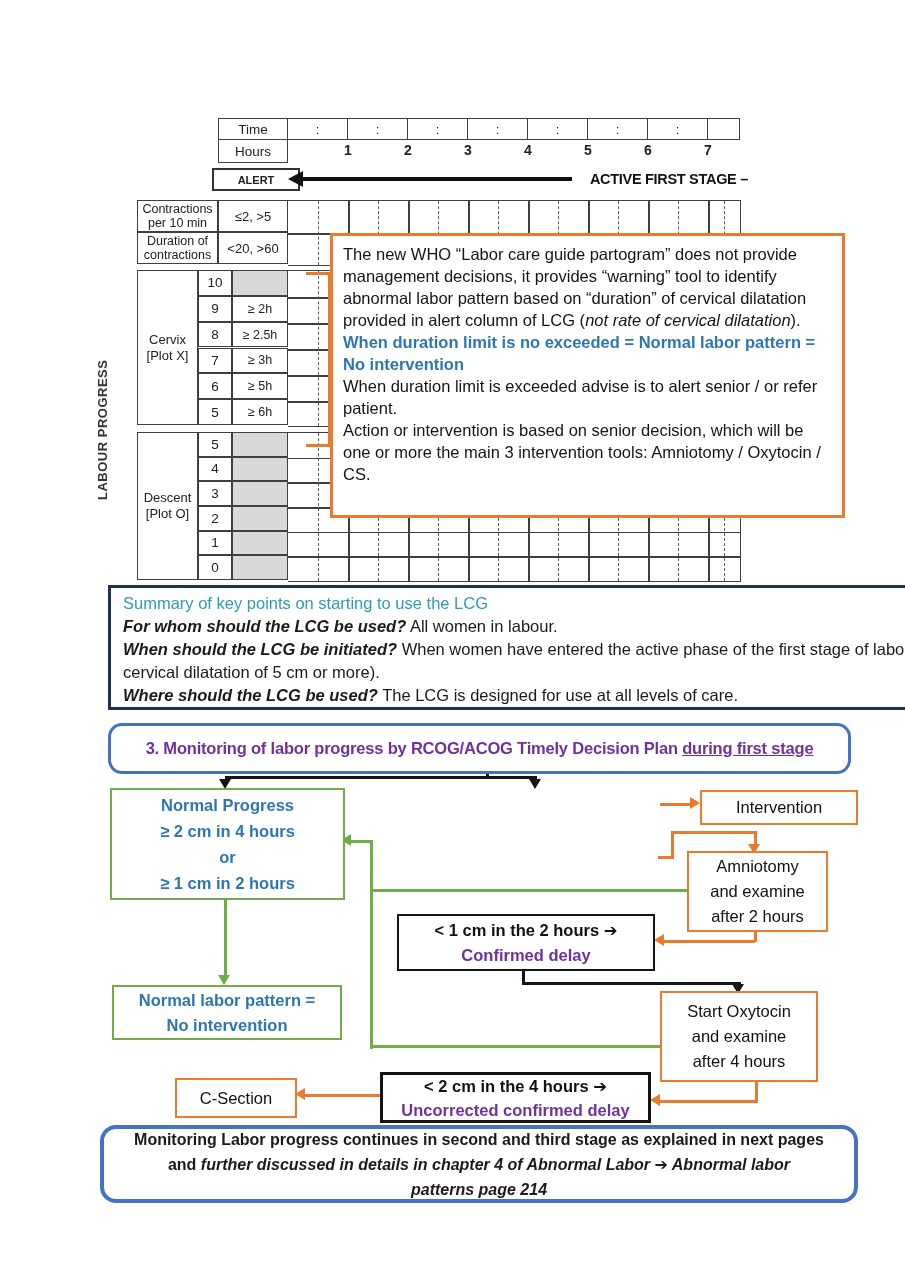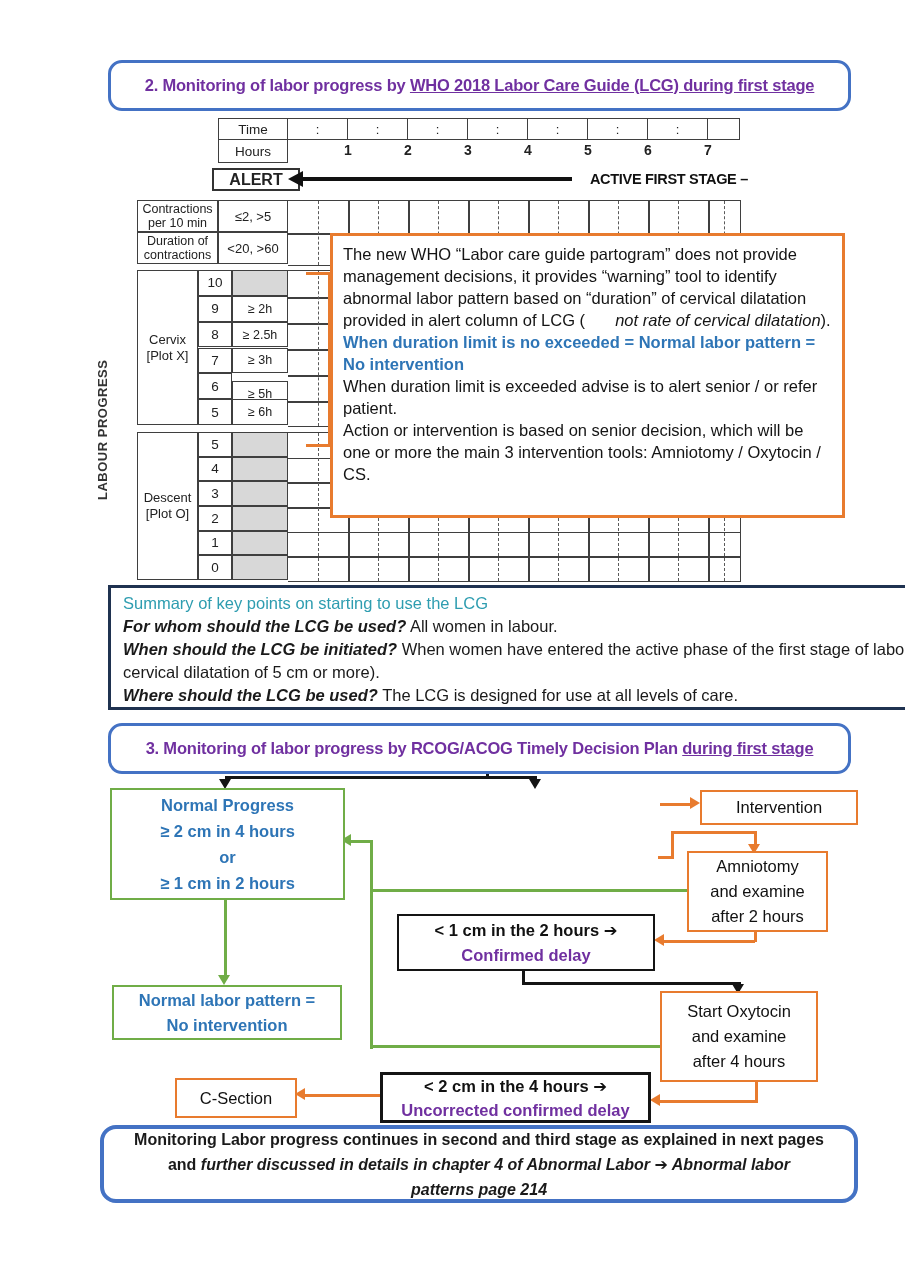--- a/index.html
+++ b/index.html
@@ -18,21 +18,21 @@
   .gridline{position:absolute;background:#3f3f3f;}
   .dash{position:absolute;border-left:1.5px dashed #5a5a5a;}
   .sidelabel{position:absolute;transform:rotate(-90deg);transform-origin:center;
              font-size:13px;font-weight:bold;color:#333;letter-spacing:0.5px;white-space:nowrap;}
   .bracket{position:absolute;border-top:3px solid #e87b2e;border-right:3px solid #e87b2e;
            border-bottom:3px solid #e87b2e;z-index:6;}
   
   .obox{position:absolute;left:330px;top:233px;width:515px;height:285px;background:#fff;
         border:3px solid #e87b2e;box-sizing:border-box;padding:7px 10px;font-size:16.5px;
         line-height:22px;z-index:5;color:#141414;}
-  .wn-i{font-style:italic;margin-left:30px;}
+  .wn-i{font-style:italic;}
   .wn-b{color:#2e75b6;font-weight:bold;}
   .sumbox{position:absolute;left:108px;top:585px;width:895px;height:125px;border:3px solid #1f3250;
           box-sizing:border-box;padding:4px 12px;font-size:16.5px;line-height:23px;background:#fff;}
   .sum-h{color:#2e9db0;}
   .sum-q{font-weight:bold;font-style:italic;}
   .notebox{position:absolute;left:100px;top:1125px;width:758px;height:78px;border:4px solid #4472c4;
            border-radius:16px;box-sizing:border-box;display:flex;flex-direction:column;align-items:center;
            justify-content:center;font-size:16px;font-weight:bold;line-height:25px;text-align:center;z-index:12;}
   .fn-i{font-style:italic;}
   .pagenum{position:absolute;left:0;top:1206px;width:100%;text-align:center;
@@ -49,23 +49,20 @@
   .lpurple{color:#7030a0;font-weight:bold;}
   .lplain{color:#111;}
   .conn{position:absolute;z-index:8;}
   .tri{position:absolute;width:0;height:0;z-index:8;}
 </style>
 </head>
 <body>
 
 <div class="canvas">
 
-  <div class="titlebox" style="top:60px;">
-    <span><span>2. Monitoring of labor progress by </span><span class="u">WHO 2018 Labor Care Guide (LCG) during first stage</span></span>
-  </div>
 
   <div id="partogram" class="abs" style="left:0;top:0;width:905px;height:600px;">
       <div class="abs" style="left: 288px; top: 200px; width: 452px; height: 64px; z-index: 1; border-top: 1.5px solid rgb(63, 63, 63); border-bottom: 1.5px solid rgb(63, 63, 63); border-right: 1.5px solid rgb(63, 63, 63);">
         <div class="gridline" style="left: 0px; top: 32px; width: 100%; height: 1.5px;"></div>
         <div class="gridline" style="left: 60px; top: 0px; width: 1.5px; height: 100%;"></div>
         <div class="gridline" style="left: 120px; top: 0px; width: 1.5px; height: 100%;"></div>
         <div class="gridline" style="left: 180px; top: 0px; width: 1.5px; height: 100%;"></div>
         <div class="gridline" style="left: 240px; top: 0px; width: 1.5px; height: 100%;"></div>
         <div class="gridline" style="left: 300px; top: 0px; width: 1.5px; height: 100%;"></div>
         <div class="gridline" style="left: 360px; top: 0px; width: 1.5px; height: 100%;"></div>
@@ -133,21 +130,21 @@
       <div class="pg-cell" style="left: 648px; top: 118px; width: 60px; height: 22px; border-left: none; font-size: 13px;">:</div>
       <div class="pg-cell" style="left: 708px; top: 118px; width: 32px; height: 22px; border-left: none;"></div>
       <div class="pg-cell" style="left: 218px; top: 140px; width: 70px; height: 23px; border-top: none; font-size: 13.5px;">Hours</div>
       <div class="abs" style="left: 338px; top: 142px; width: 20px; height: 20px; text-align: center; font-size: 14px; font-weight: bold; color: rgb(34, 34, 34);">1</div>
       <div class="abs" style="left: 398px; top: 142px; width: 20px; height: 20px; text-align: center; font-size: 14px; font-weight: bold; color: rgb(34, 34, 34);">2</div>
       <div class="abs" style="left: 458px; top: 142px; width: 20px; height: 20px; text-align: center; font-size: 14px; font-weight: bold; color: rgb(34, 34, 34);">3</div>
       <div class="abs" style="left: 518px; top: 142px; width: 20px; height: 20px; text-align: center; font-size: 14px; font-weight: bold; color: rgb(34, 34, 34);">4</div>
       <div class="abs" style="left: 578px; top: 142px; width: 20px; height: 20px; text-align: center; font-size: 14px; font-weight: bold; color: rgb(34, 34, 34);">5</div>
       <div class="abs" style="left: 638px; top: 142px; width: 20px; height: 20px; text-align: center; font-size: 14px; font-weight: bold; color: rgb(34, 34, 34);">6</div>
       <div class="abs" style="left: 698px; top: 142px; width: 20px; height: 20px; text-align: center; font-size: 14px; font-weight: bold; color: rgb(34, 34, 34);">7</div>
-      <div class="pg-cell" style="left: 212px; top: 168px; width: 88px; height: 23px; border: 2px solid rgb(51, 51, 51); font-weight: bold; font-size: 16px;">ALERT</div>
+      <div class="pg-cell" style="left: 212px; top: 168px; width: 88px; height: 23px; border: 2px solid rgb(51, 51, 51); font-weight: bold; font-size: 11px;">ALERT</div>
       <div class="abs" style="left: 300px; top: 177px; width: 272px; height: 4px; background: rgb(17, 17, 17); z-index: 2;"></div>
       <div class="tri" style="left: 288px; top: 171px; border-top: 8px solid transparent; border-bottom: 8px solid transparent; border-right: 15px solid rgb(17, 17, 17);"></div>
       <div class="abs" style="left: 576px; top: 168px; width: 172px; height: 22px; display: flex; align-items: center; justify-content: flex-end; font-weight: bold; font-size: 14.5px; letter-spacing: -0.3px; white-space: nowrap; color: rgb(17, 17, 17);">ACTIVE FIRST STAGE –</div>
       <div class="pg-cell" style="left: 137px; top: 200px; width: 81px; height: 32px; flex-direction: column; font-size: 12.5px; line-height: 14px; z-index: 2;">
         <div>Contractions</div>
         <div>per 10 min</div>
       </div>
       <div class="pg-cell" style="left: 218px; top: 200px; width: 70px; height: 32px; font-size: 13px; z-index: 2;">≤2, &gt;5</div>
       <div class="pg-cell" style="left: 137px; top: 232px; width: 81px; height: 32px; flex-direction: column; font-size: 12.5px; line-height: 14px; z-index: 2;">
         <div>Duration of</div>
@@ -160,21 +157,21 @@
       </div>
       <div class="pg-cell" style="left: 198px; top: 270px; width: 34px; height: 25.8333px; font-size: 13.5px; z-index: 2;">10</div>
       <div class="pg-cell gray" style="left: 232px; top: 270px; width: 56px; height: 25.8333px; font-size: 12.5px; z-index: 2;"></div>
       <div class="pg-cell" style="left: 198px; top: 295.833px; width: 34px; height: 25.8333px; font-size: 13.5px; z-index: 2;">9</div>
       <div class="pg-cell" style="left: 232px; top: 295.833px; width: 56px; height: 25.8333px; font-size: 12.5px; z-index: 2;">≥ 2h</div>
       <div class="pg-cell" style="left: 198px; top: 321.667px; width: 34px; height: 25.8333px; font-size: 13.5px; z-index: 2;">8</div>
       <div class="pg-cell" style="left: 232px; top: 321.667px; width: 56px; height: 25.8333px; font-size: 12.5px; z-index: 2;">≥ 2.5h</div>
       <div class="pg-cell" style="left: 198px; top: 347.5px; width: 34px; height: 25.8333px; font-size: 13.5px; z-index: 2;">7</div>
       <div class="pg-cell" style="left: 232px; top: 347.5px; width: 56px; height: 25.8333px; font-size: 12.5px; z-index: 2;">≥ 3h</div>
       <div class="pg-cell" style="left: 198px; top: 373.333px; width: 34px; height: 25.8333px; font-size: 13.5px; z-index: 2;">6</div>
-      <div class="pg-cell" style="left: 232px; top: 373.333px; width: 56px; height: 25.8333px; font-size: 12.5px; z-index: 2; margin-top: 8px;">≥ 5h</div>
+      <div class="pg-cell" style="left: 232px; top: 373.333px; width: 56px; height: 25.8333px; font-size: 12.5px; z-index: 2;">≥ 5h</div>
       <div class="pg-cell" style="left: 198px; top: 399.167px; width: 34px; height: 25.8333px; font-size: 13.5px; z-index: 2;">5</div>
       <div class="pg-cell" style="left: 232px; top: 399.167px; width: 56px; height: 25.8333px; font-size: 12.5px; z-index: 2;">≥ 6h</div>
       <div class="pg-cell" style="left: 137px; top: 432px; width: 61px; height: 148px; flex-direction: column; font-size: 13px; line-height: 16px; z-index: 2;">
         <div>Descent</div>
         <div>[Plot O]</div>
       </div>
       <div class="pg-cell" style="left: 198px; top: 432px; width: 34px; height: 24.6667px; font-size: 13.5px; z-index: 2;">5</div>
       <div class="pg-cell gray" style="left: 232px; top: 432px; width: 56px; height: 24.6667px; z-index: 2;"></div>
       <div class="pg-cell" style="left: 198px; top: 456.667px; width: 34px; height: 24.6667px; font-size: 13.5px; z-index: 2;">4</div>
       <div class="pg-cell gray" style="left: 232px; top: 456.667px; width: 56px; height: 24.6667px; z-index: 2;"></div>

